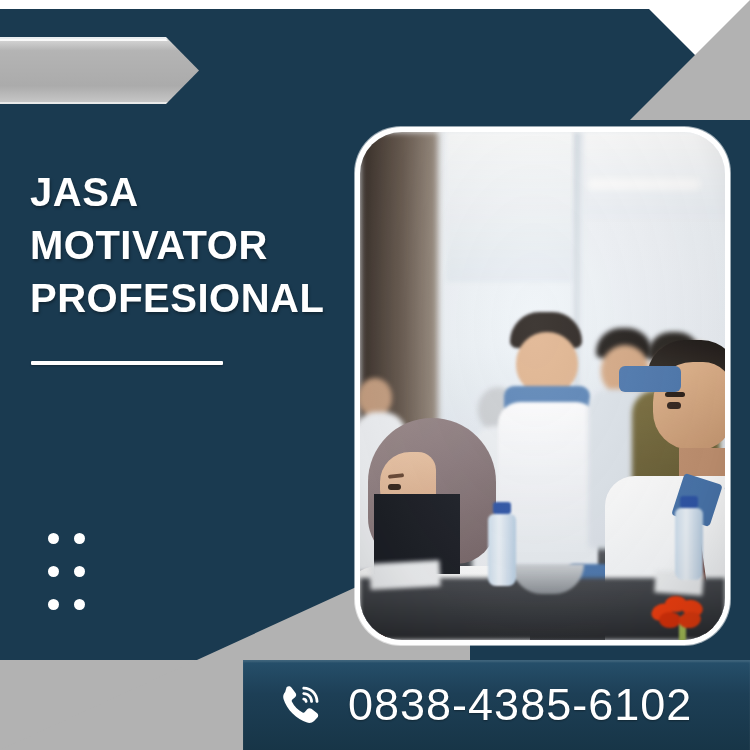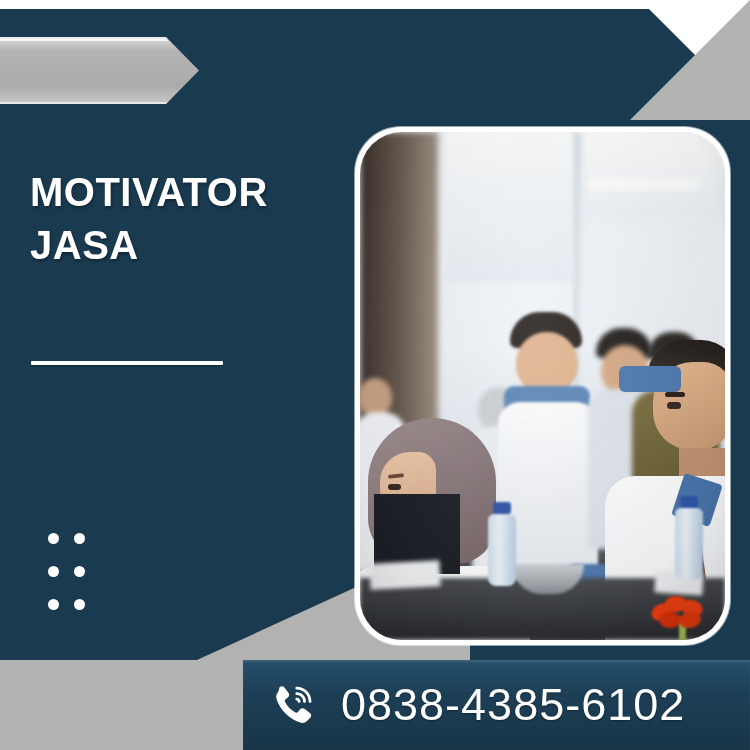--- a/index.html
+++ b/index.html
@@ -311,21 +311,21 @@
     pointer-events:none;
   }
 
   
   .phone-bar {
     position:absolute;
     left:243px; top:660px;
     width:507px; height:90px;
     background:linear-gradient(180deg,#26506b 0%,#1d3f56 38%,#173547 100%);
     display:flex; align-items:center;
-    padding-left:24px; gap:22px;
+    padding-left:31px; gap:22px;
     box-shadow: inset 0 2px 2px rgba(255,255,255,.12);
   }
   .phone-icon { width:52px; height:50px; flex:none; }
   .phone-number {
     color:#ffffff;
     font-size:45px;
     font-weight:normal;
     letter-spacing:1px;
     text-shadow:0 1px 2px rgba(0,0,0,.35);
     white-space:nowrap;
@@ -338,22 +338,23 @@
 
   <div class="navy-bg"></div>
   <div class="top-white"></div>
   <div class="corner-tr"></div>
   <div class="bottom-gray"></div>
   <div class="corner-bl"></div>
 
   <div class="arrow-banner"></div>
 
   <div class="headline">
+    <span class="line">JASA</span>
     <span class="line">MOTIVATOR</span>
-    <span class="line">JASA</span>
+    <span class="line">PROFESIONAL</span>
   </div>
 
   <div class="divider"></div>
 
 
   <div class="dot-grid">
     <span class="dot"></span>
     <span class="dot"></span>
     <span class="dot"></span>
     <span class="dot"></span>

